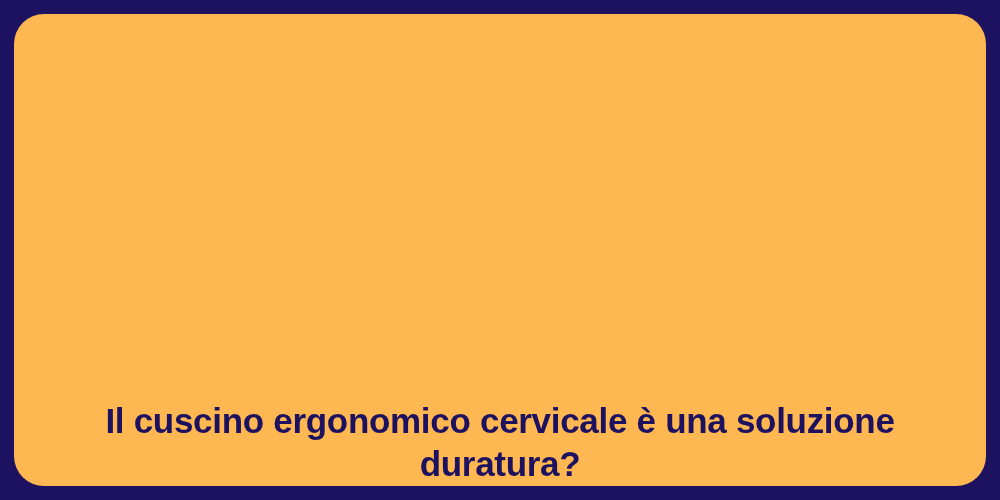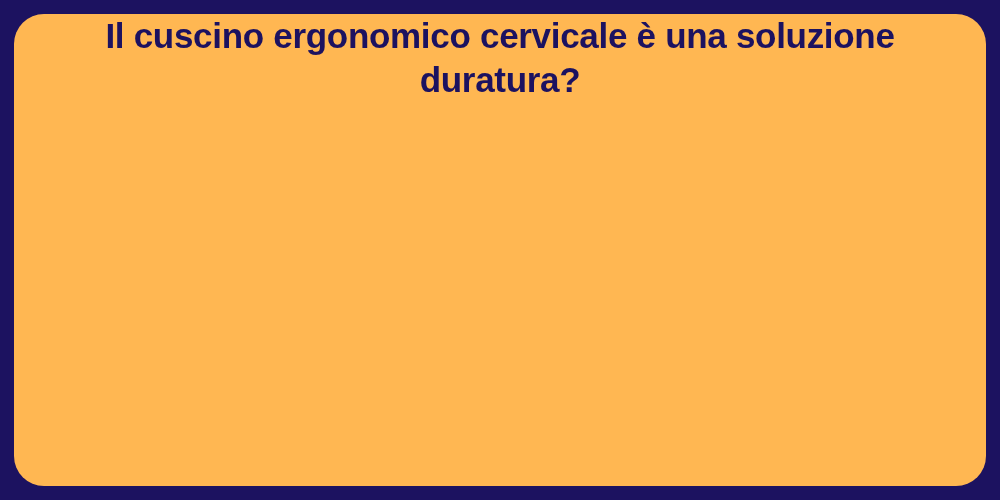--- a/index.html
+++ b/index.html
@@ -20,21 +20,21 @@
     background: #1c1260;
     padding: 14px;
   }
   .card-panel {
     box-sizing: border-box;
     width: 100%;
     height: 100%;
     background: #ffb752;
     border-radius: 30px;
     display: flex;
-    align-items: flex-start;
+    align-items: flex-end;
     justify-content: center;
     padding: 0 37px;
   }
   .headline {
     margin: 0;
     font-family: "Liberation Sans", sans-serif;
     font-size: 35px;
     font-weight: bold;
     line-height: 1.25;
     letter-spacing: -0.3px;

